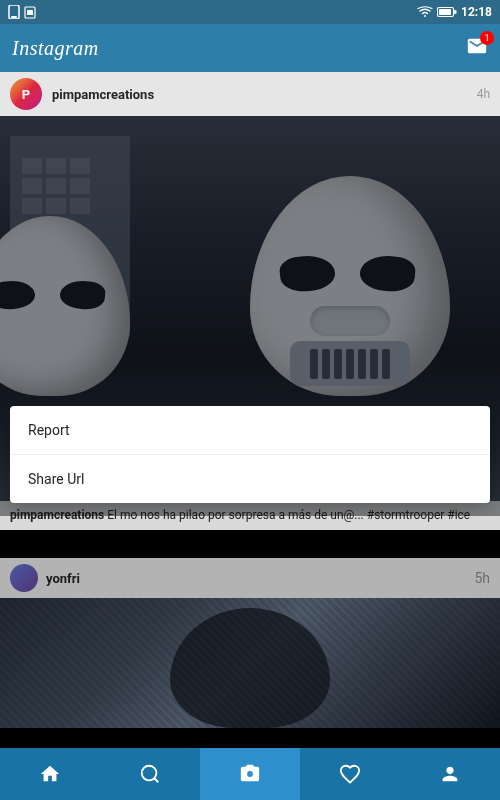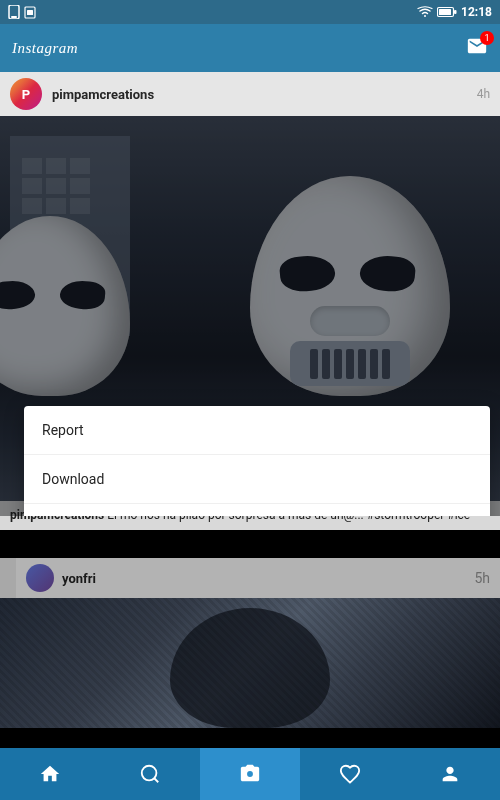--- a/index.html
+++ b/index.html
@@ -45,21 +45,21 @@
       background: #2d7faa;
       display: flex;
       align-items: center;
       justify-content: space-between;
       padding: 0 12px;
       position: relative;
       z-index: 10;
     }
     .nav-logo {
       color: white;
-      font-size: 15px;
+      font-size: 20px;
       font-style: italic;
       font-family: Georgia, serif;
       letter-spacing: 0.5px;
     }
     .nav-icon {
       color: white;
       font-size: 20px;
       position: relative;
     }
     .nav-badge {
@@ -274,21 +274,21 @@
       left: 0;
       width: 100%;
       height: 100%;
       background: rgba(0,0,0,0.45);
       z-index: 20;
     }
 
     
     .context-menu {
       position: absolute;
-      left: 24px;
+      left: 10px;
       right: 10px;
       top: 290px;
       background: white;
       border-radius: 4px;
       z-index: 30;
       box-shadow: 0 4px 20px rgba(0,0,0,0.3);
       overflow: hidden;
     }
     .menu-item {
       padding: 16px 18px;
@@ -336,21 +336,20 @@
       z-index: 5;
       opacity: 0.7;
     }
     .second-post-header {
       height: 40px;
       background: white;
       display: flex;
       align-items: center;
       padding: 0 10px;
       gap: 8px;
-      margin-left: 16px;
     }
     .avatar2 {
       width: 28px;
       height: 28px;
       border-radius: 50%;
       background: linear-gradient(135deg, #667eea, #764ba2);
       flex-shrink: 0;
     }
     .second-post-user {
       font-size: 13px;
@@ -515,21 +514,20 @@
           <div class="mouth-vent"></div>
         </div>
       </div>
     </div>
   </div>
 
   <div class="overlay"></div>
 
   <div class="context-menu">
     <div class="menu-item">Report</div>
-    <div class="menu-item">Download</div>
     <div class="menu-item">Share Url</div>
 
   </div>
 </div>
 
 <div class="post-footer">
   <div class="post-caption">
     <strong>pimpamcreations</strong>
     <span>El mo nos ha pilao por sorpresa a más de un@... #stormtrooper #ice</span>
   </div>

